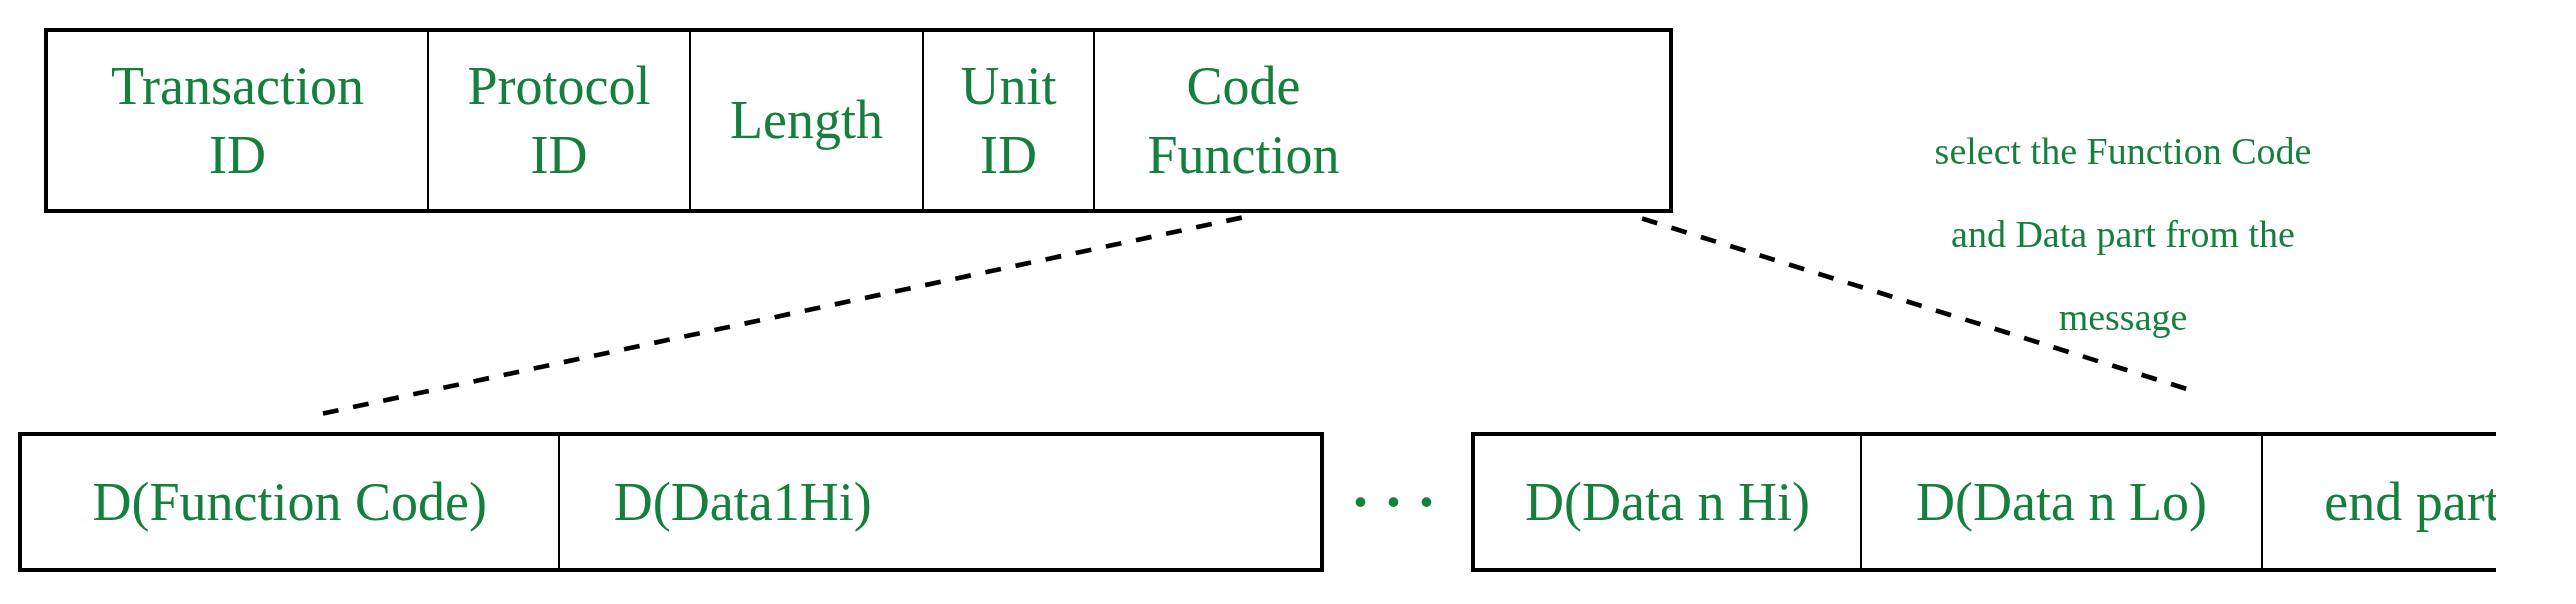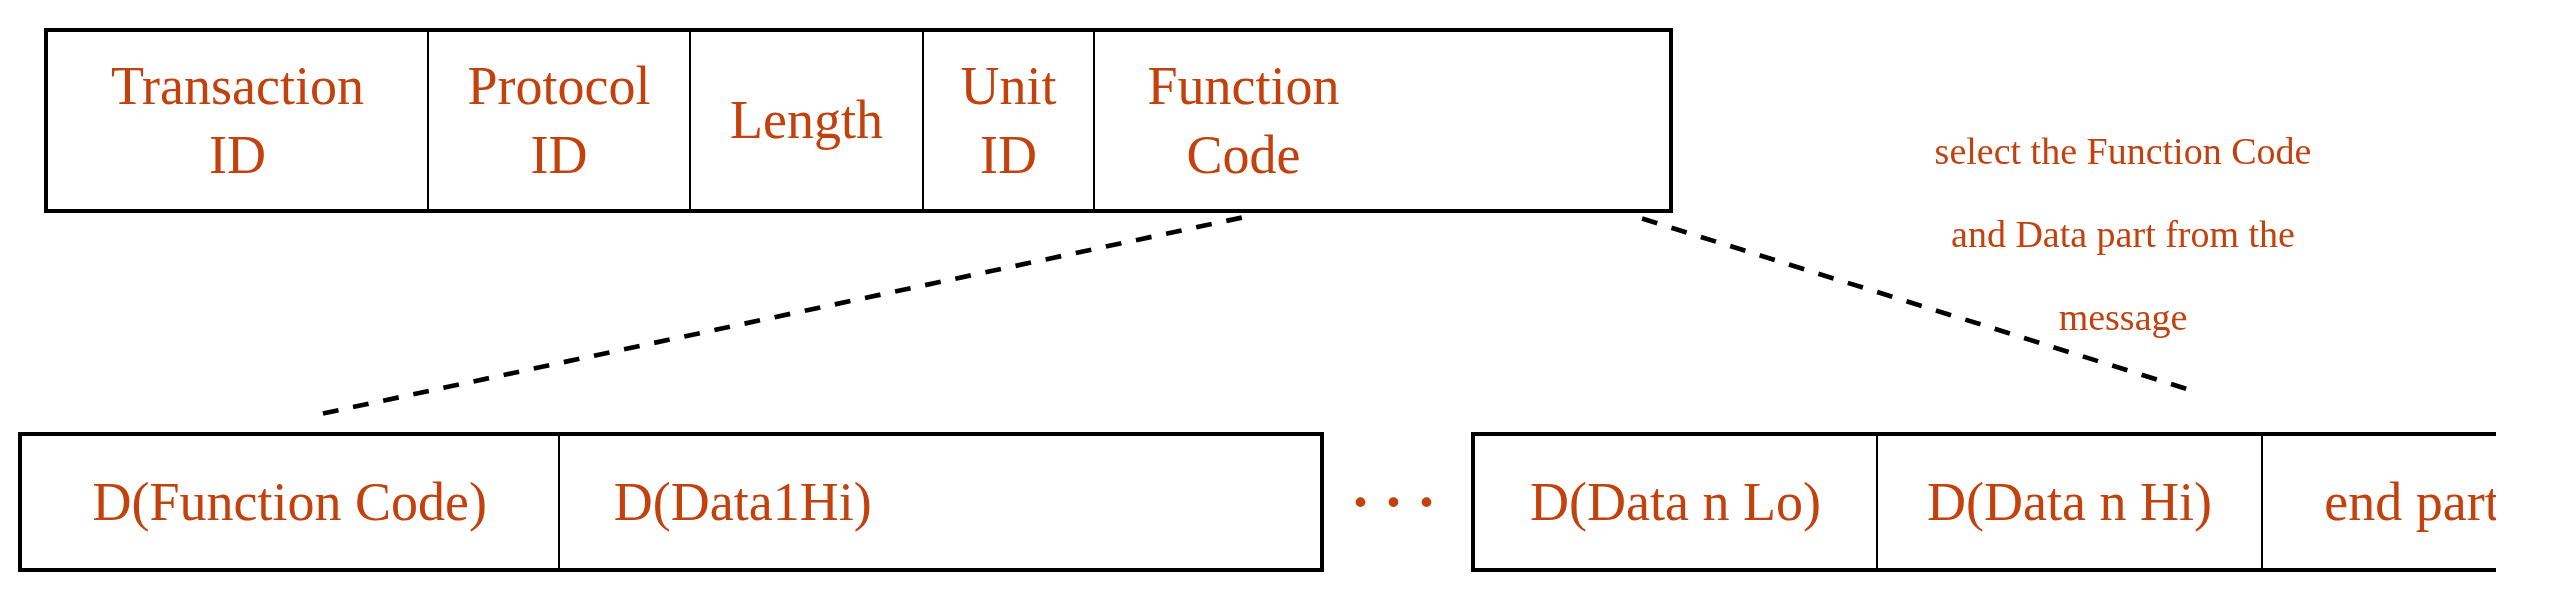--- a/index.html
+++ b/index.html
@@ -2,21 +2,21 @@
 <html style="font-size:15px"><head>
 <meta charset="utf-8">
 <style>
   html, body { margin: 0; padding: 0; background: #ffffff; }
   #canvas {
     position: relative;
     width: 2496px;
     height: 605px;
     background: #ffffff;
     font-family: "Liberation Serif", "DejaVu Serif", serif;
-    color: #c2410c;
+    color: #15803d;
     overflow: hidden;
   }
   .row-table {
     position: absolute;
     display: flex;
     border: 4.7px solid #000000;
     background: #ffffff;
     box-sizing: border-box;
   }
   .cell {
@@ -94,22 +94,22 @@
       <span class="l">ID</span>
     </div>
     <div class="cell" style="flex-basis:233px">
       <span class="l">Length</span>
     </div>
     <div class="cell" style="flex-basis:171px">
       <span class="l">Unit</span>
       <span class="l">ID</span>
     </div>
     <div class="cell" style="flex-basis:299px">
+      <span class="l">Code</span>
       <span class="l">Function</span>
-      <span class="l">Code</span>
     </div>
   </div>
 
   <div id="annotation">
     <span class="l">select the Function Code</span>
     <span class="l">and Data part from the</span>
     <span class="l">message</span>
   </div>
 
   <svg id="connector-svg" viewBox="0 0 2761 648" width="2576" height="605">
@@ -122,25 +122,25 @@
       <span class="l">D(Function Code)</span>
     </div>
     <div class="cell" style="flex-basis:368px">
       <span class="l">D(Data1Hi)</span>
     </div>
   </div>
 
   <div id="ellipsis">···</div>
 
   <div id="bottom-table-right" class="row-table">
+    <div class="cell" style="flex-basis:385px">
+      <span class="l">D(Data n Hi)</span>
+    </div>
     <div class="cell" style="flex-basis:401px">
       <span class="l">D(Data n Lo)</span>
-    </div>
-    <div class="cell" style="flex-basis:385px">
-      <span class="l">D(Data n Hi)</span>
     </div>
     <div class="cell" style="flex-basis:300px">
       <span class="l">end part</span>
     </div>
   </div>
 
 </div>
 
 
 </body></html>

